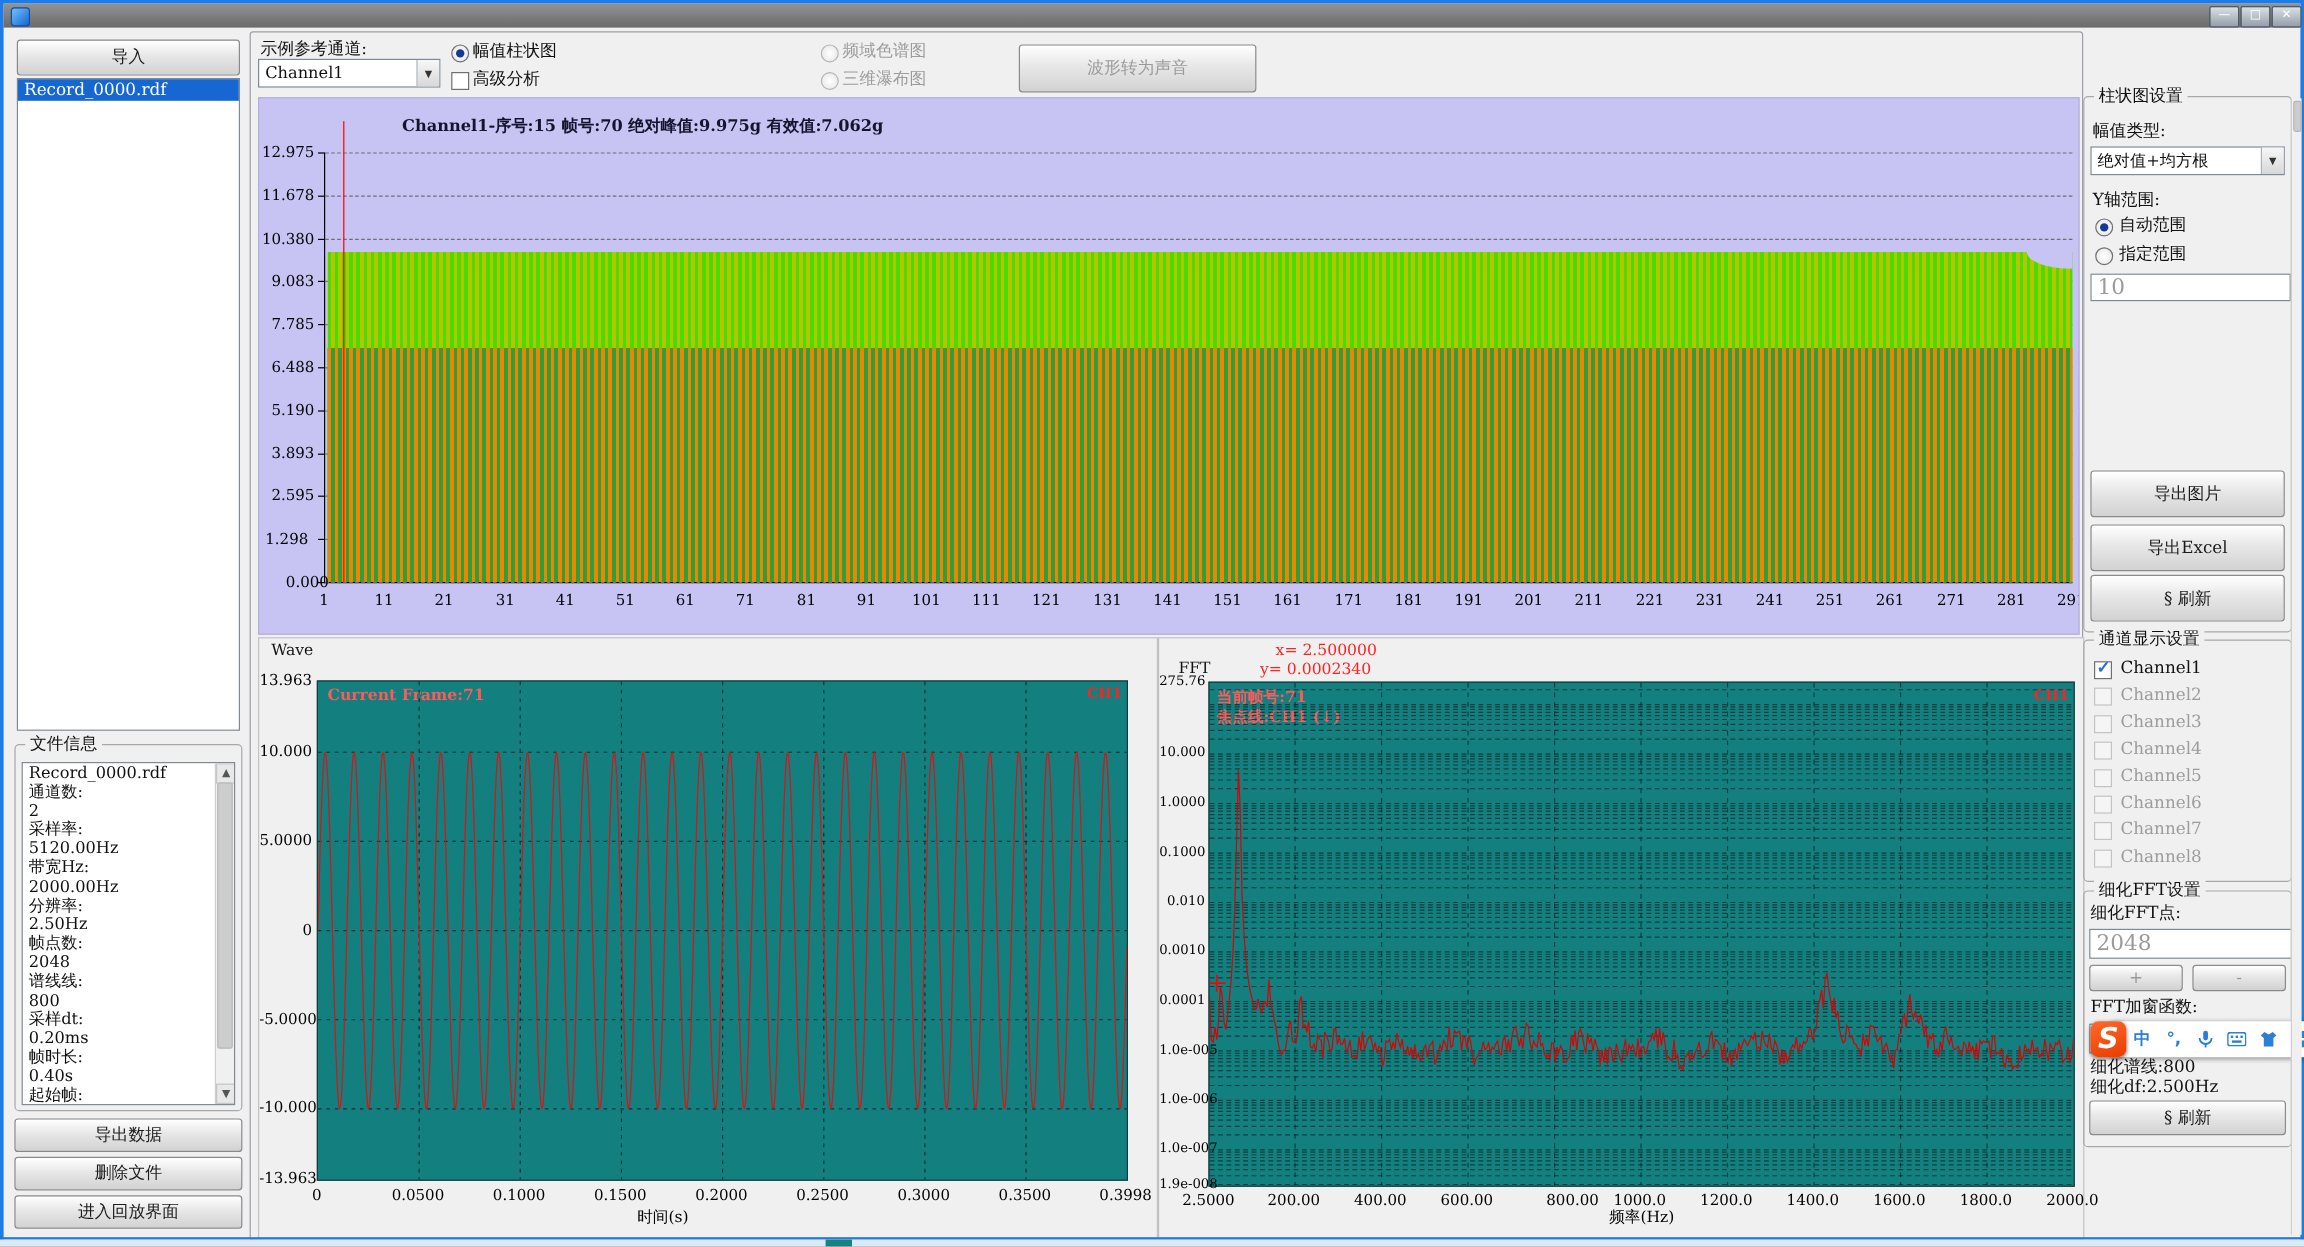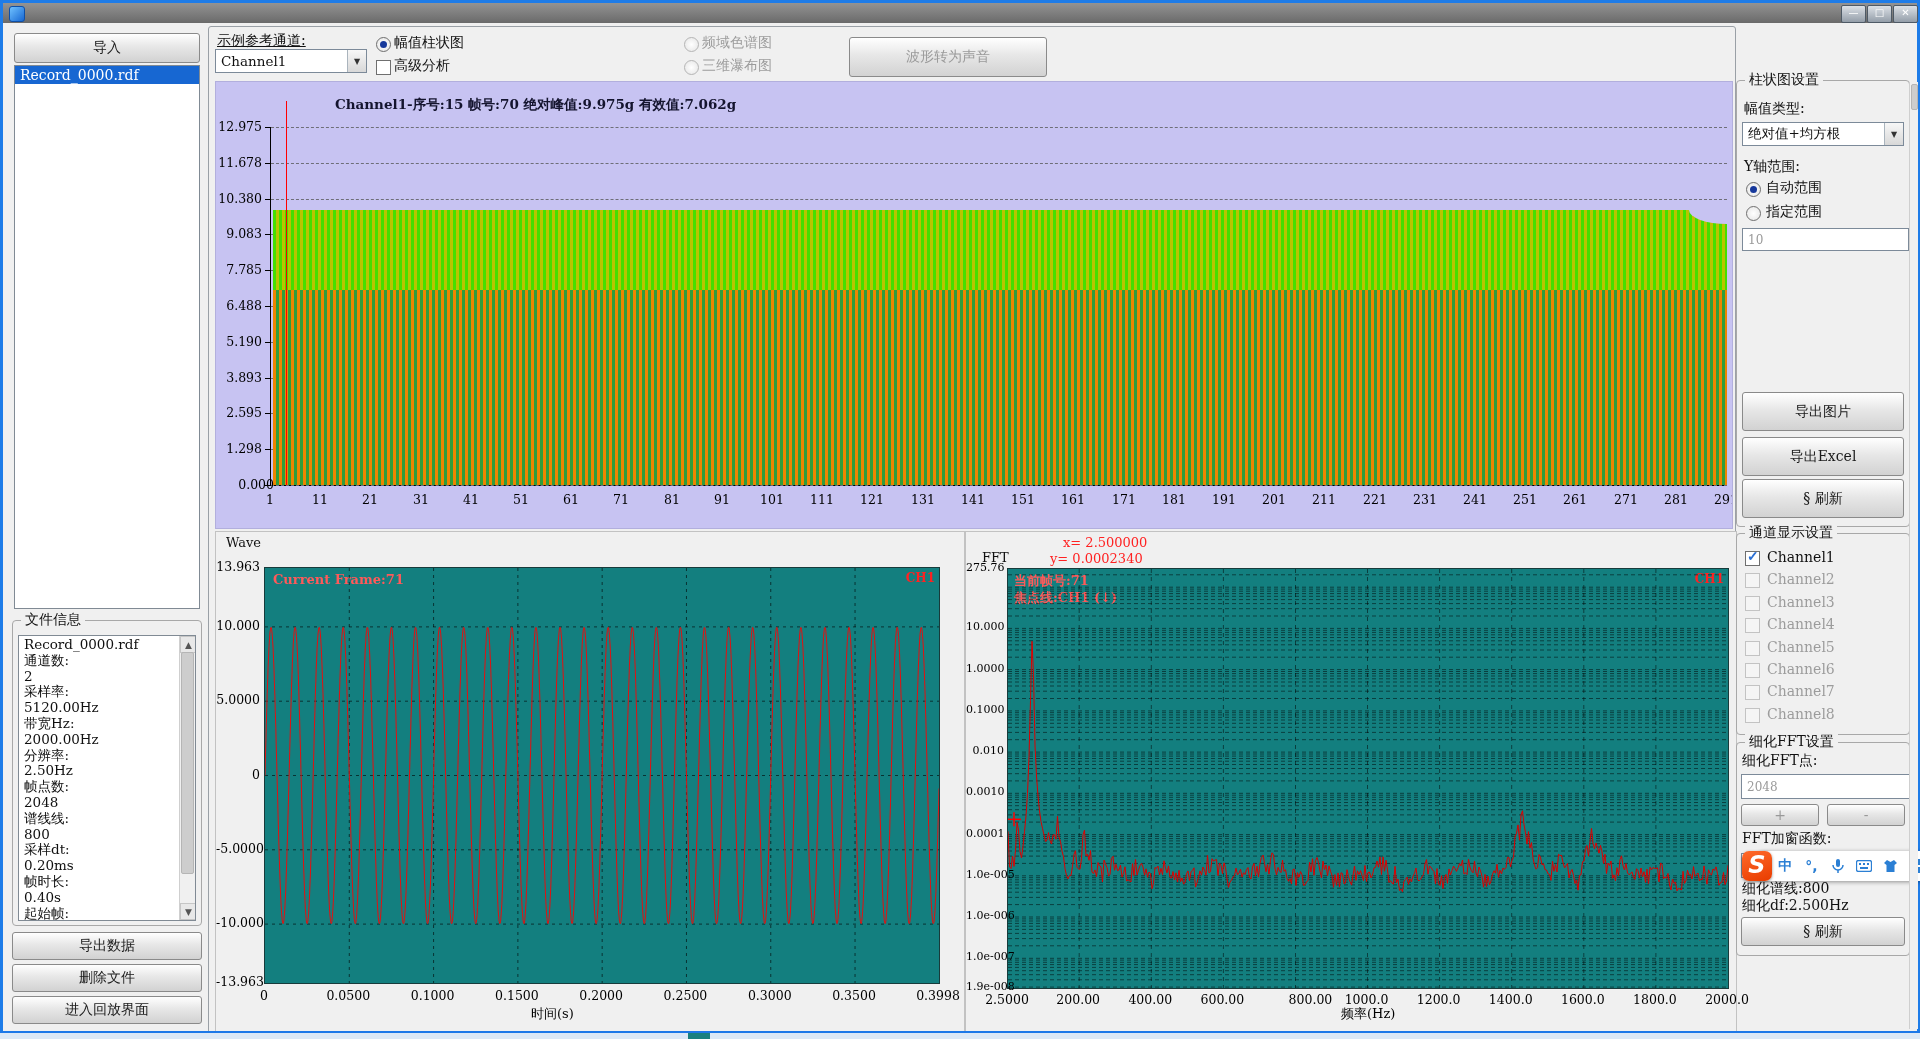--- a/index.html
+++ b/index.html
@@ -36,21 +36,21 @@
             font-size:8px;color:#333;}
   .radio{position:absolute;width:13px;height:13px;border-radius:50%;border:1px solid #6f6f6f;
          background:radial-gradient(#ffffff,#e4e4e4);}
   .radio.sel::after{content:"";position:absolute;inset:3px;border-radius:50%;background:#16389b;}
   .radio.dis{border-color:#b5b5b5;}
   .cb{position:absolute;width:13px;height:13px;border:1px solid #6f6f6f;background:#fff;}
   .cb.checked::after{content:"✓";position:absolute;left:1px;top:-4px;color:#2a6fd4;font-weight:bold;font-size:14px;}
   .cb.dis{border-color:#c3c3c3;background:#f5f5f5;}
   .lbl{position:absolute;font-size:14px;white-space:nowrap;color:#111;}
   .lbl.dis{color:#9c9c9c;}
-  .tb{position:absolute;background:#fff;border:1px solid #7c8a99;font-size:12px;color:#9a9a9a;
+  .tb{position:absolute;background:#fff;border:1px solid #7c8a99;font-size:18px;color:#9a9a9a;
       display:flex;align-items:center;padding-left:5px;}
   
   #bar-panel{position:absolute;border:1px solid #b2afdd;overflow:hidden;}
   #bar-plot{position:absolute;left:54px;top:45px;width:1456px;height:358px;
             border-left:1px solid #000;border-bottom:1px solid #000;}
   .bar-grid{position:absolute;left:0;right:0;height:0;border-top:1px dashed #6e6e78;}
   .bar-zone{position:absolute;left:2px;right:0;}
   .bar-taper{position:absolute;border-bottom-left-radius:100% 100%;}
   .bar-cursor{position:absolute;top:-26px;bottom:0;width:1px;background:#f00;}
   .bar-ytick{position:absolute;left:49px;width:5px;height:1px;background:#000;}
@@ -130,21 +130,21 @@
         <div class="vs-btn" style="bottom:0;">▼</div>
       </div>
     </div>
   </div>
   <div class="btn" style="left:12px;top:932px;width:188px;height:26px;">导出数据</div>
   <div class="btn" style="left:12px;top:964px;width:188px;height:26px;">删除文件</div>
   <div class="btn" style="left:12px;top:996px;width:188px;height:26px;">进入回放界面</div>
 
   <div class="abs" id="center" style="left:208px;top:26px;width:1526px;height:1006px;border:1px solid #9aa0a6;border-radius:3px;background:#f0f0f0;">
 
-    <div class="lbl" style="left:8px;top:5px;text-decoration:underline;">示例参考通道:</div>
+    <div class="lbl" style="left:8px;top:5px;">示例参考通道:</div>
     <div class="dd" style="left:6px;top:22px;width:150px;height:22px;">
       <span class="dd-text">Channel1</span>
       <span class="dd-arrow">▼</span>
     </div>
     <div class="radio sel" style="left:167px;top:10px;"></div>
     <div class="lbl" style="left:185px;top:7px;">幅值柱状图</div>
     <div class="cb" style="left:167px;top:33px;"></div>
     <div class="lbl" style="left:185px;top:30px;">高级分析</div>
     <div class="radio dis" style="left:475px;top:10px;"></div>
     <div class="lbl dis" style="left:493px;top:7px;">频域色谱图</div>
@@ -182,21 +182,21 @@
         <div class="ticklab yl" style="top: 180px; left: 0px; width: 46px;">7.785</div>
         <div class="bar-ytick" style="top: 188px;"></div>
         <div class="ticklab yl" style="top: 216px; left: 0px; width: 46px;">6.488</div>
         <div class="bar-ytick" style="top: 224px;"></div>
         <div class="ticklab yl" style="top: 252px; left: 0px; width: 46px;">5.190</div>
         <div class="bar-ytick" style="top: 260px;"></div>
         <div class="ticklab yl" style="top: 288px; left: 0px; width: 46px;">3.893</div>
         <div class="bar-ytick" style="top: 296px;"></div>
         <div class="ticklab yl" style="top: 323px; left: 0px; width: 46px;">2.595</div>
         <div class="bar-ytick" style="top: 331px;"></div>
-        <div class="ticklab yl" style="top: 359px; left: 0px; width: 46px;">1.298</div>
+        <div class="ticklab yl" style="top: 359px; left: 0px; width: 46px; text-align: center;">1.298</div>
         <div class="bar-ytick" style="top: 367px;"></div>
         <div class="ticklab yl" style="top: 395px; left: 12px; width: 46px;">0.000</div>
         <div class="bar-ytick" style="top: 403px;"></div>
         <div class="ticklab xl" style="top: 410px; left: 34px; width: 40px;">1</div>
         <div class="ticklab xl" style="top: 410px; left: 84px; width: 40px;">11</div>
         <div class="ticklab xl" style="top: 410px; left: 134px; width: 40px;">21</div>
         <div class="ticklab xl" style="top: 410px; left: 185px; width: 40px;">31</div>
         <div class="ticklab xl" style="top: 410px; left: 235px; width: 40px;">41</div>
         <div class="ticklab xl" style="top: 410px; left: 285px; width: 40px;">51</div>
         <div class="ticklab xl" style="top: 410px; left: 335px; width: 40px;">61</div>

